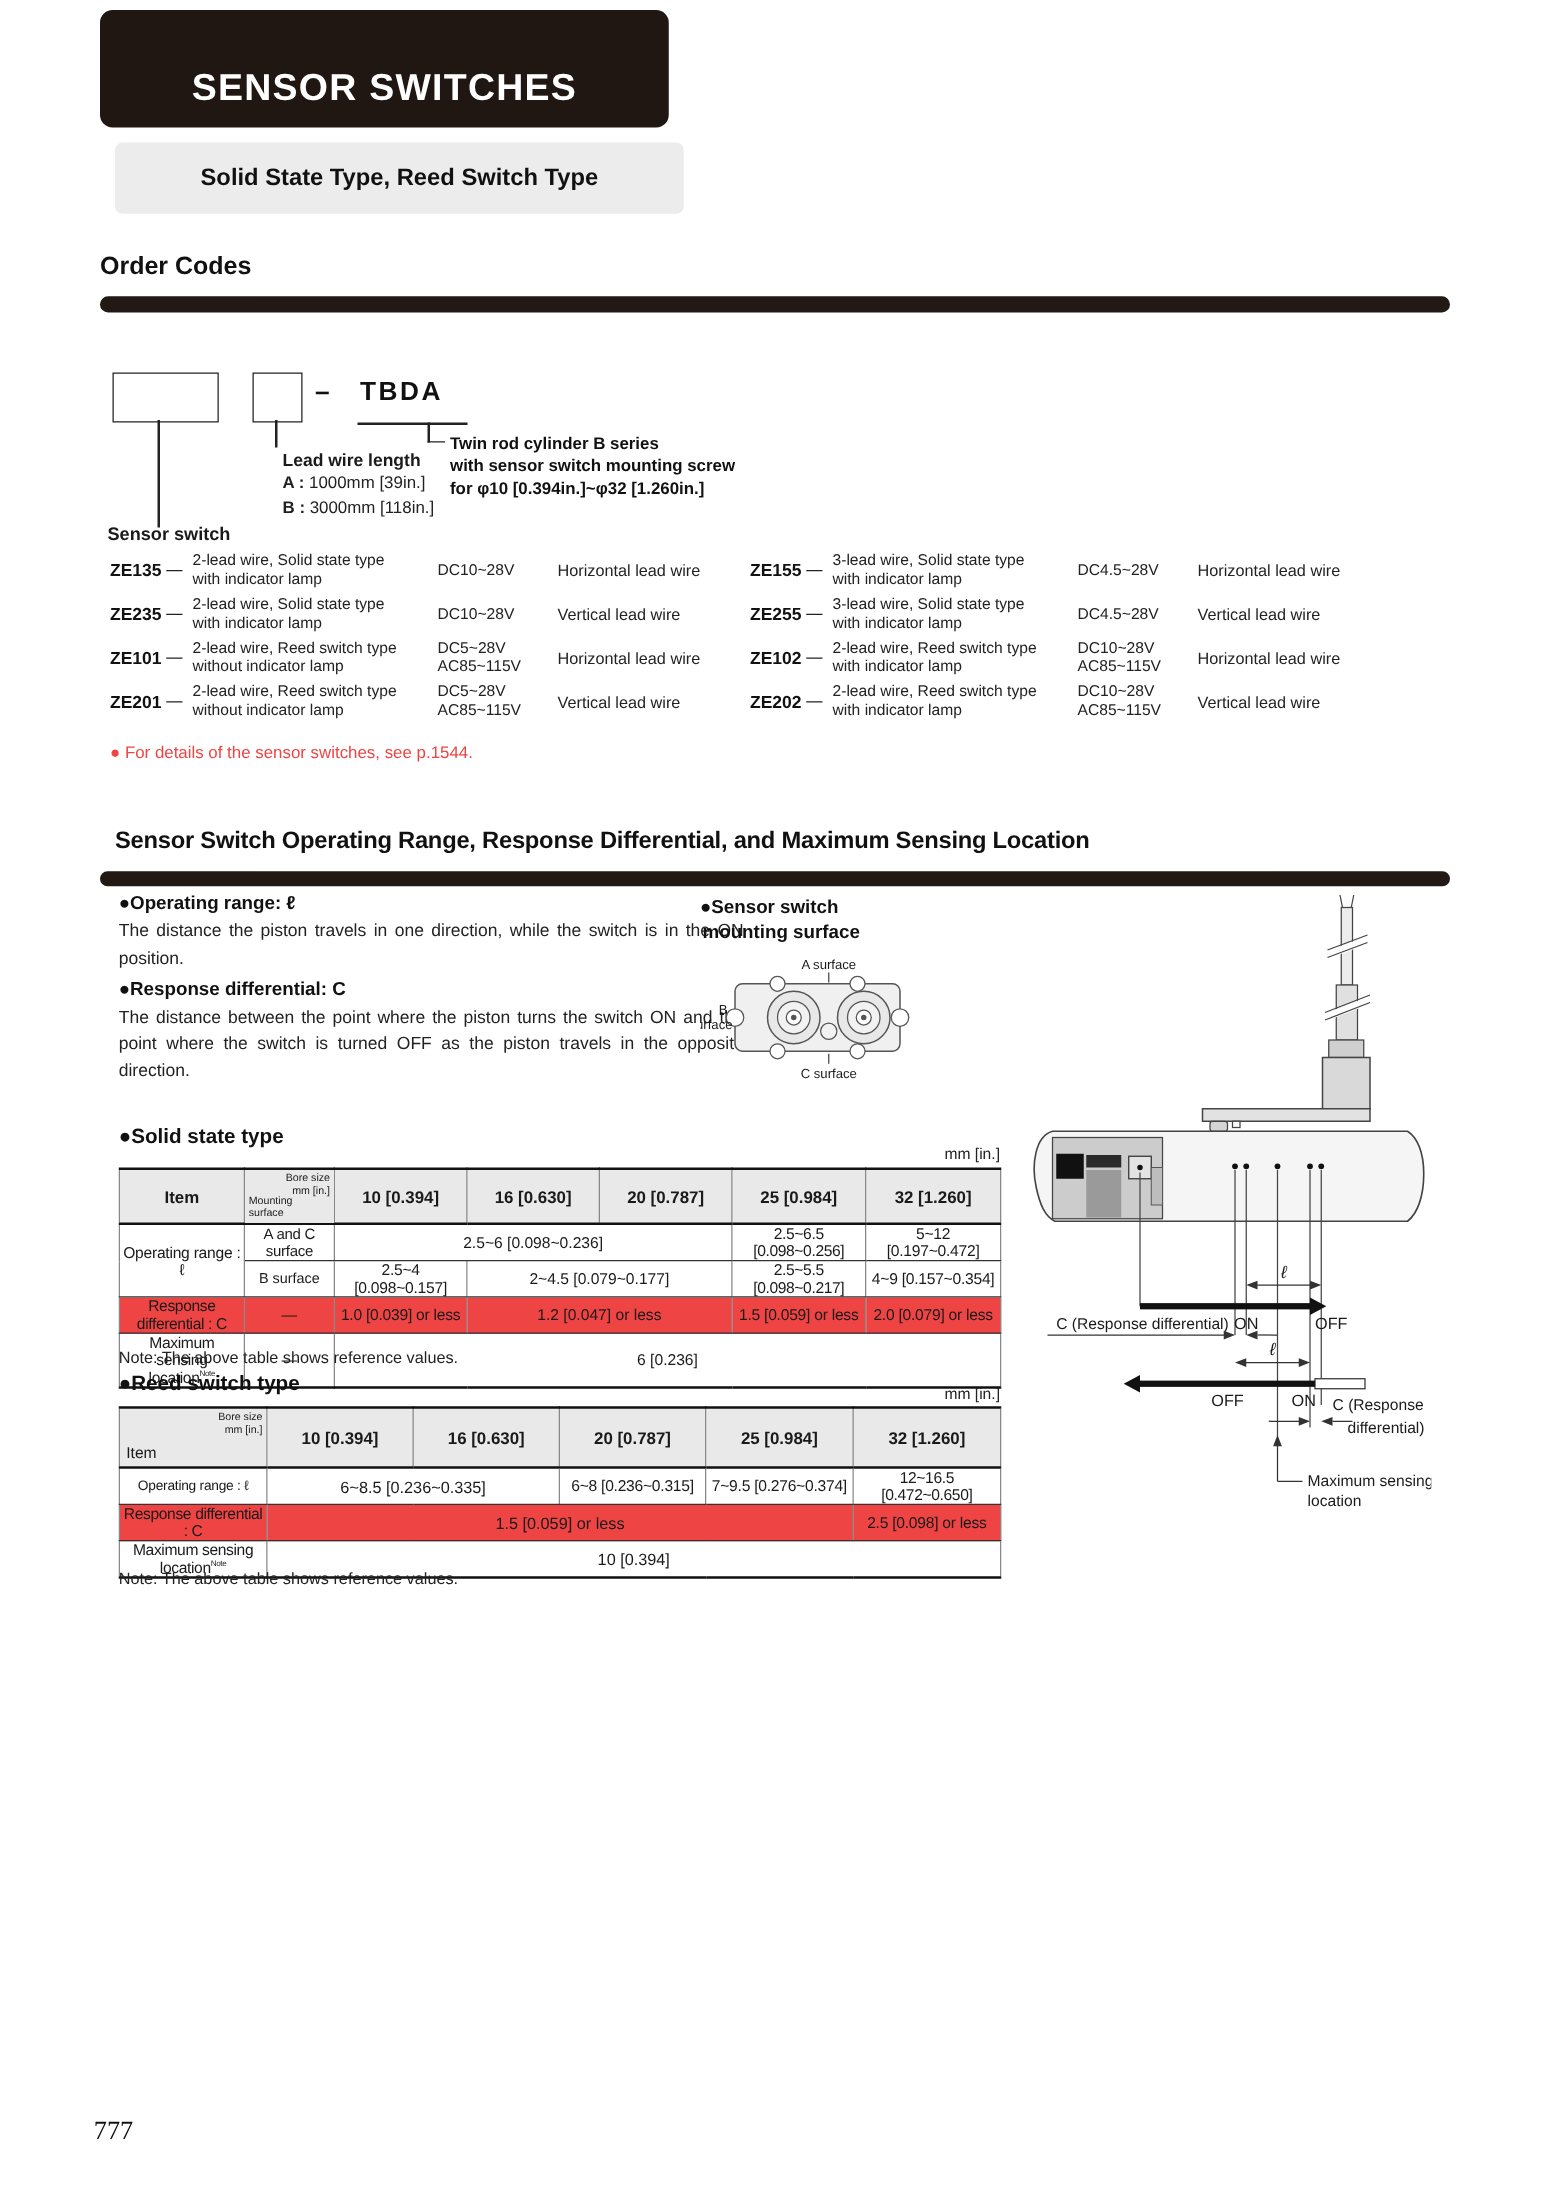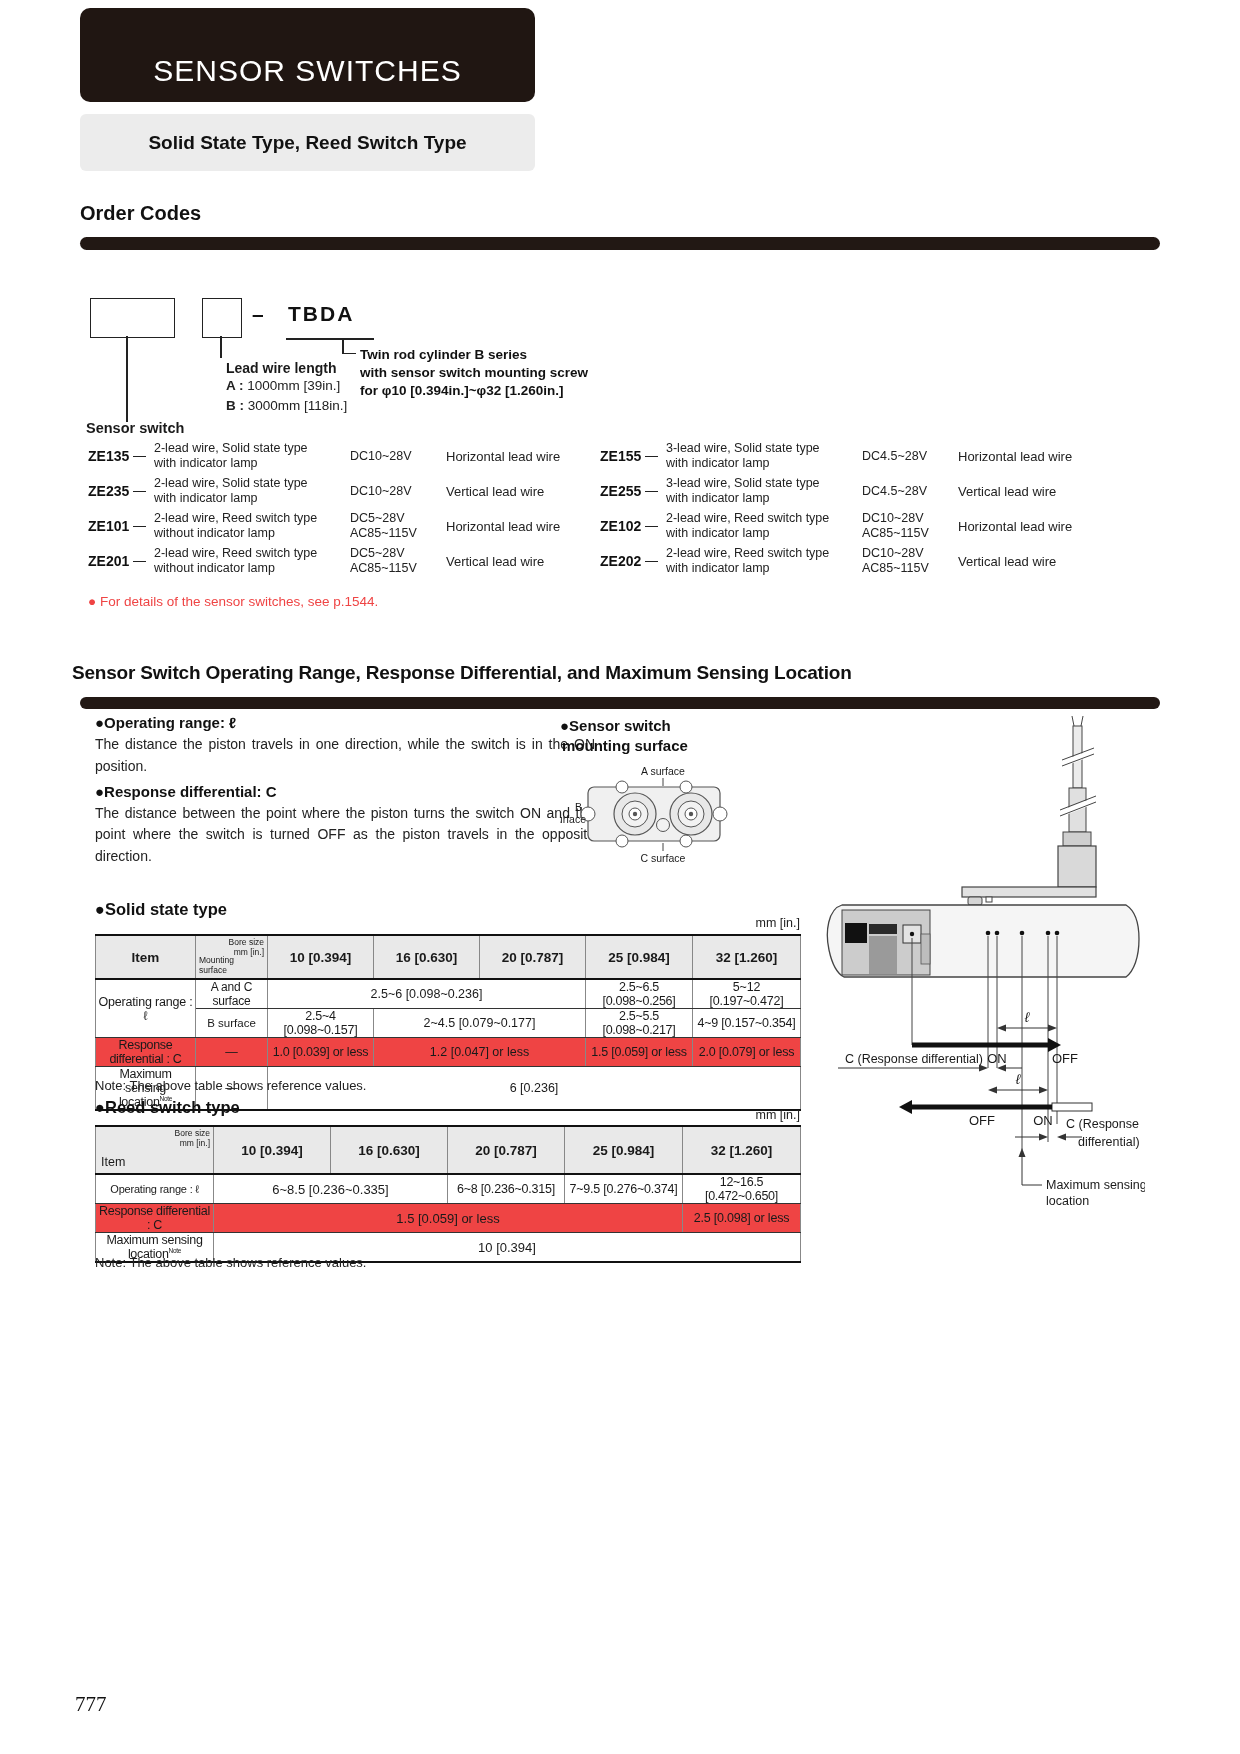--- a/index.html
+++ b/index.html
@@ -4,22 +4,22 @@
 <style>
   html,body{margin:0;padding:0;background:#fff;}
   .page{position:relative;width:1240px;height:1754px;background:#ffffff;overflow:hidden;
         font-family:"Liberation Sans","DejaVu Sans",sans-serif;color:#1a1a1a;}
   .abs{position:absolute;}
   .line{position:absolute;background:#222;}
 
   
   .banner-black{left:80px;top:8px;width:455px;height:94px;background:#201612;border-radius:10px;
     display:flex;align-items:flex-end;justify-content:center;}
-  .banner-black span{color:#fff;font-weight:normal;font-size:30px;letter-spacing:1px;padding-bottom:14px;}
-  .banner-gray{left:80px;top:114px;width:455px;height:57px;background:#ececec;border-radius:6px;
+  .banner-black span{color:#fff;font-weight:bold;font-size:30px;letter-spacing:1px;padding-bottom:14px;}
+  .banner-gray{left:92px;top:114px;width:455px;height:57px;background:#ececec;border-radius:6px;
     display:flex;align-items:center;justify-content:center;}
   .banner-gray span{font-weight:bold;font-size:19px;color:#111;}
 
   .h1{font-weight:bold;font-size:20px;color:#111;}
   .bar{position:absolute;left:80px;width:1080px;height:13px;background:#221814;border-radius:7px;}
 
   
   .obox{position:absolute;border:1.6px solid #222;background:#fff;}
   .bold{font-weight:bold;}
   .ocode-text{position:absolute;font-weight:bold;font-size:21px;color:#111;}
@@ -214,21 +214,21 @@
             <div>DC10~28V</div>
             <div>AC85~115V</div>
           </div>
         <div class="sw-lead">Vertical lead wire</div>
       </div>
     </div>
   </div>
 
   <div class="abs footnote" style="left:88px;top:594px;">● For details of the sensor switches, see p.1544.</div>
 
-  <div class="abs h2" style="left:72px;top:662px;">Sensor Switch Operating Range, Response Differential, and Maximum Sensing Location</div>
+  <div class="abs h2" style="left:92px;top:662px;">Sensor Switch Operating Range, Response Differential, and Maximum Sensing Location</div>
   <div class="bar" style="top:697px;height:12px;"></div>
 
   <div class="abs" style="left:95px;top:714px;width:500px;">
     <div class="op-title">●Operating range:  ℓ</div>
     <div class="op-p">The distance the piston travels in one direction, while the switch is in the ON position.</div>
     <div class="op-title">●Response differential: C</div>
     <div class="op-p">The distance between the point where the piston turns the switch ON and the point where the switch is turned OFF as the piston travels in the opposite direction.</div>
   </div>
 
   <div class="abs" style="left:560px;top:716px;width:190px;">

